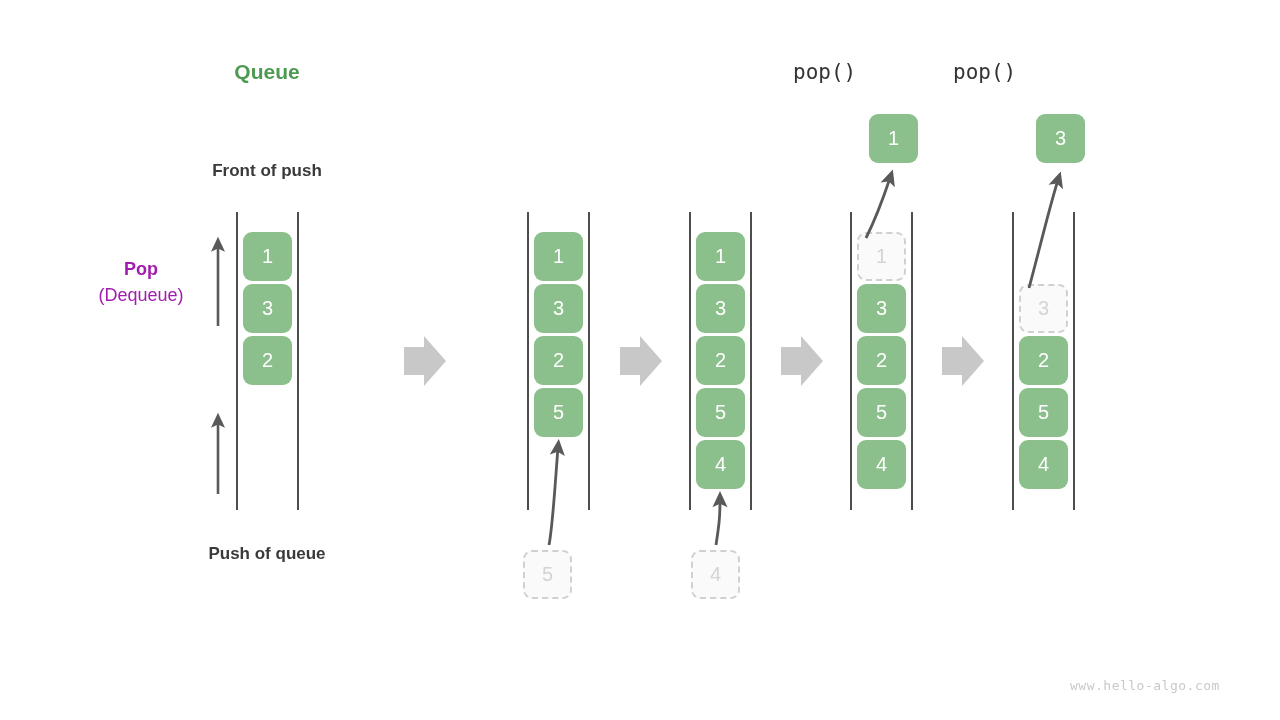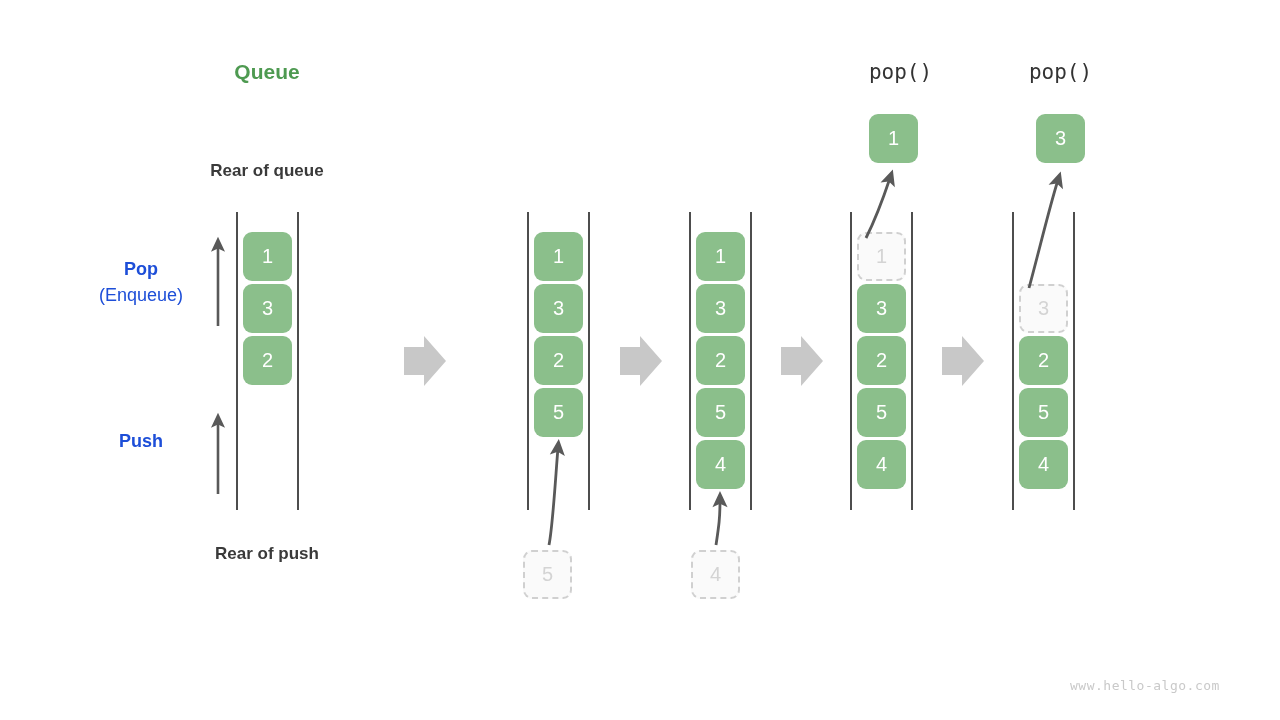--- a/index.html
+++ b/index.html
@@ -33,42 +33,41 @@
     font-weight: bold;
     font-size: 17px;
     color: #3a3a3a;
     white-space: nowrap;
     text-align: center;
   }
   .side-label {
     position: absolute;
     width: 190px;
     text-align: center;
-    color: #1d4ed8;
+    color: #a21caf;
     white-space: nowrap;
   }
   .side-label .l1 {
     display: block;
     font-weight: bold;
     font-size: 18px;
     line-height: 26px;
   }
   .side-label .l2 {
     display: block;
     font-weight: normal;
     font-size: 18px;
     line-height: 26px;
   }
   .op-label {
     position: absolute;
     font-family: "DejaVu Sans Mono", "Liberation Mono", monospace;
     font-size: 21px;
     color: #333333;
     white-space: nowrap;
-    text-align: center;
     letter-spacing: 0px;
   }
   .op-label .arg {
     color: #4e9a51;
     font-weight: bold;
   }
   .watermark {
     position: absolute;
     font-family: "DejaVu Sans Mono", "Liberation Mono", monospace;
     font-size: 13px;
@@ -114,30 +113,29 @@
     pointer-events: none;
   }
 </style>
 </head>
 <body>
 
 <div id="stage">
 
   <div class="title" style="left:172px; top:60px; width:190px;">Queue</div>
 
-  <div class="hdr-label" style="left:172px; top:161px; width:190px;">Rear of queue</div>
-
-  <div class="hdr-label" style="left:172px; top:544px; width:190px;">Rear of push</div>
+  <div class="hdr-label" style="left:172px; top:161px; width:190px;">Front of push</div>
+
+  <div class="hdr-label" style="left:172px; top:544px; width:190px;">Push of queue</div>
 
   <div class="side-label" style="left:46px; top:256px;">
     <span class="l1">Pop</span>
-    <span class="l2">(Enqueue)</span>
+    <span class="l2">(Dequeue)</span>
   </div>
   <div class="side-label" style="left:46px; top:428px;">
-    <span class="l1">Push</span>
   </div>
 
 
 
   <div class="op-label" style="left:793px; top:60px; width:215px;">pop()</div>
 
   <div class="op-label" style="left:953px; top:60px; width:215px;">pop()</div>
 
   <div class="rail" style="left:236px; top:212px; height:298px;"></div>
   <div class="rail" style="left:297px; top:212px; height:298px;"></div>

